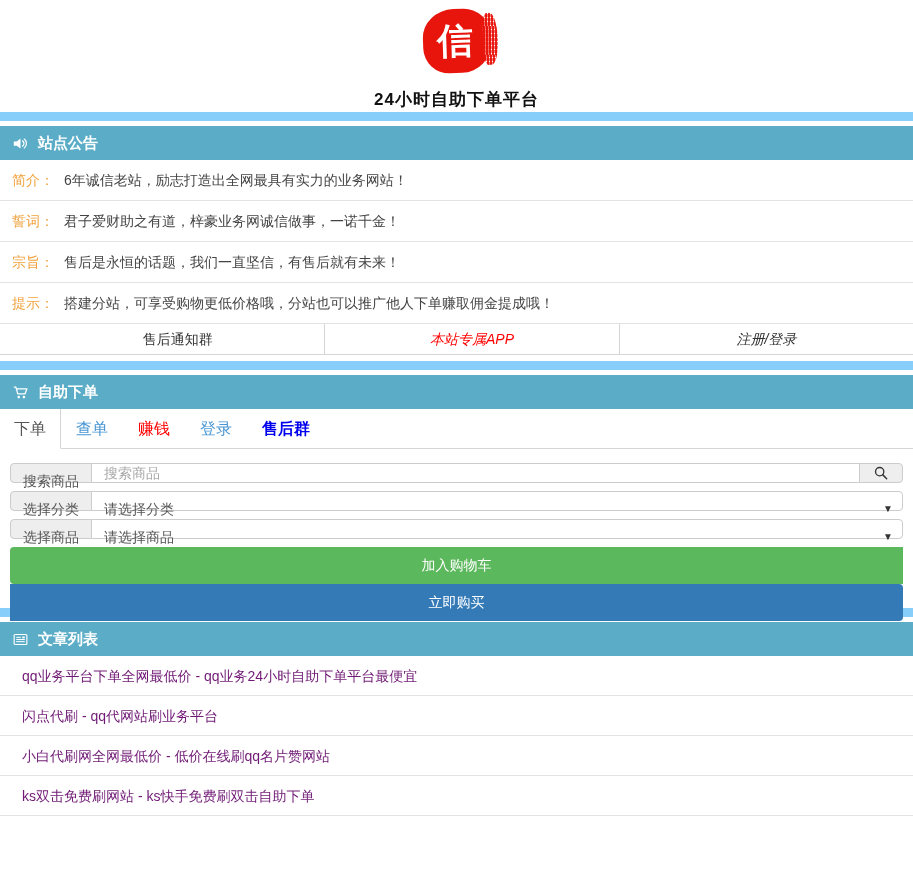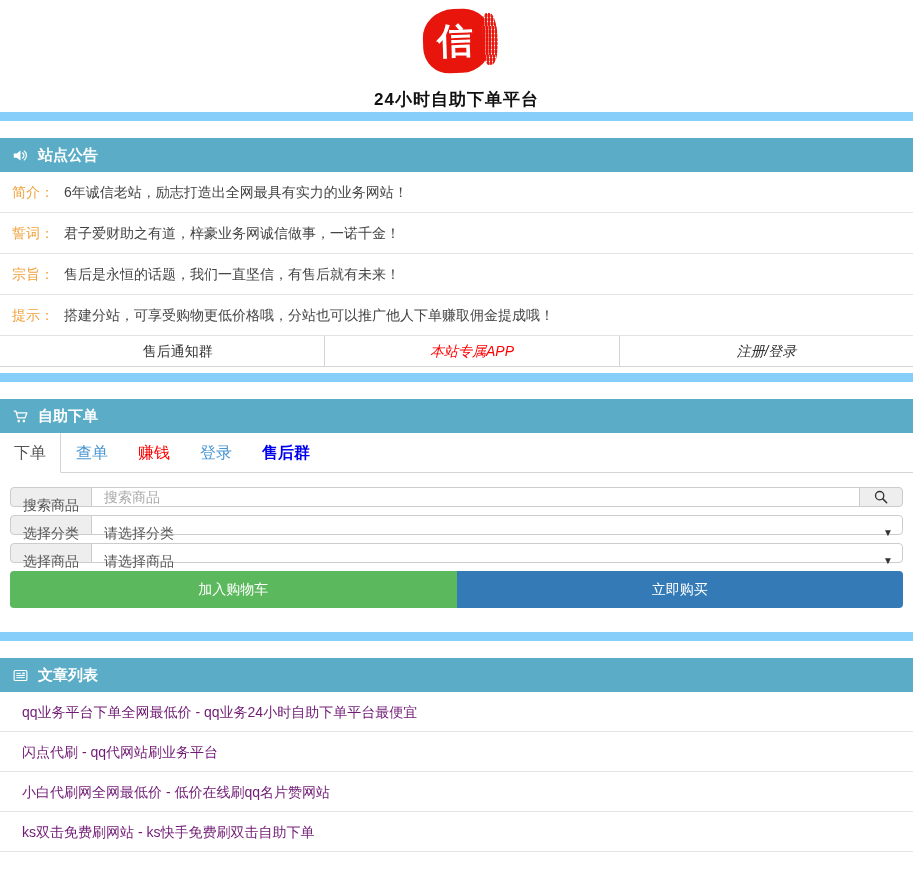--- a/index.html
+++ b/index.html
@@ -37,21 +37,21 @@
   }
   .logo-char{
     position:absolute;left:10px;top:9px;width:44px;height:44px;
     color:#fff;font-family:"DejaVu Serif","Liberation Serif",serif;
     font-weight:bold;font-size:36px;line-height:44px;text-align:center;
   }
   .site-title{margin-top:12px;font-size:17px;font-weight:bold;color:#111;letter-spacing:1px;}
   
   .strip{height:9px;background:var(--strip);}
   .panel-heading{
-    margin-top:17px;height:34px;background:var(--heading-bg);
+    margin-top:5px;height:34px;background:var(--heading-bg);
     display:flex;align-items:center;gap:9px;padding:0 12px;
     color:#fff;font-size:15px;font-weight:bold;
   }
   .panel-heading svg{flex:0 0 auto;}
   .section{margin-top:6px;}
   
   .notice-row{
     height:41px;line-height:40px;padding:0 12px;
     border-bottom:1px solid var(--border);
     white-space:nowrap;overflow:hidden;
@@ -91,21 +91,21 @@
     cursor:pointer;
   }
   .ig-select{
     flex:1;position:relative;border:1px solid #ccc;margin-left:-1px;
     border-radius:0 4px 4px 0;background:#fff;cursor:pointer;
   }
   .ig-select-text{line-height:34px;padding:0 26px 0 12px;color:#555;}
   .caret{
     position:absolute;right:9px;top:0;line-height:34px;font-size:10px;color:#333;
   }
-  .action-row{display:flex;height:37px;}
+  .action-row{display:flex;height:37px;flex-direction:column;}
   .btn-cart{
     flex:1;background:var(--green);color:#fff;text-align:center;line-height:37px;
     border-radius:4px 0 0 4px;cursor:pointer;
   }
   .btn-buy{
     flex:1;background:var(--primary);color:#fff;text-align:center;line-height:37px;
     border-radius:0 4px 4px 0;cursor:pointer;
   }
   
   .article-row{

